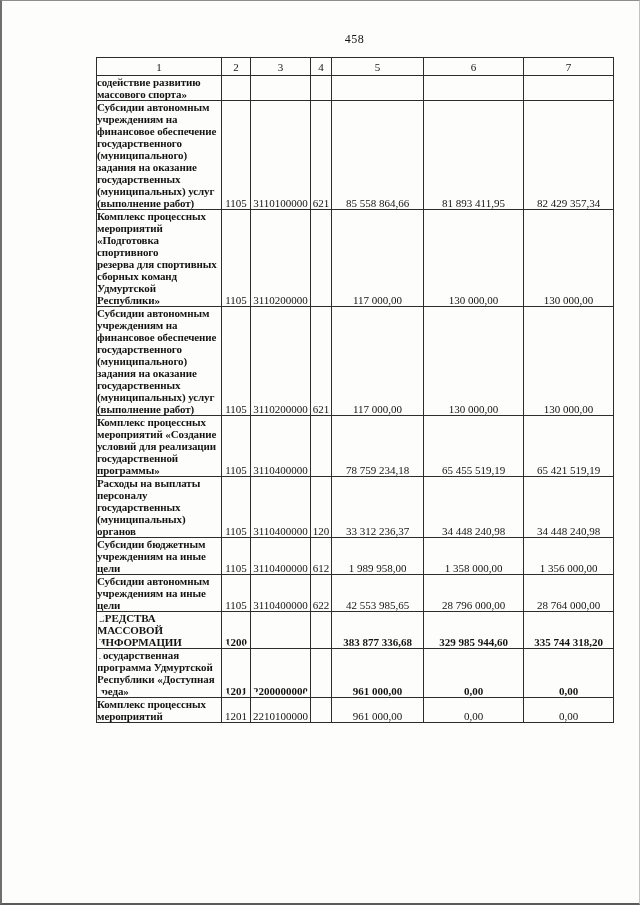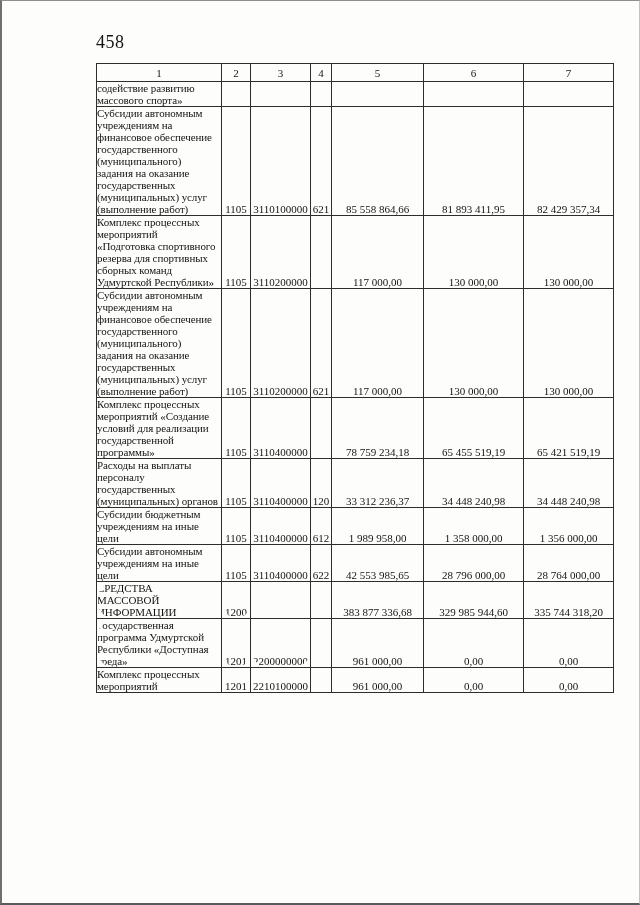--- a/index.html
+++ b/index.html
@@ -16,21 +16,22 @@
     border-top: 1px solid #8e8e8e;
     border-right: 1px solid #c2c2c2;
     border-left: 2px solid #6f6f6f;
     border-bottom: 2px solid #5a5a5a;
     overflow: hidden;
     color: #141414;
   }
   .page-number {
     width: 517px;
     margin: 31px 0 0 94px;
-    font-size: 18px;
+    text-align: center;
+    font-size: 12px;
     letter-spacing: 0.5px;
   }
   table.budget {
     margin: 10px 0 0 94px;
     border-collapse: collapse;
     table-layout: fixed;
     width: 517px;
     font-size: 11px;
     line-height: 12px;
   }
@@ -45,33 +46,34 @@
     text-align: center;
     vertical-align: middle;
     font-size: 11px;
   }
   td.c1 {
     text-align: left;
     vertical-align: top;
     padding: 1px 2px 1px 3px;
     white-space: pre-line;
     letter-spacing: -0.1px;
+    font-weight: bold;
   }
   td.code {
     text-align: center;
     vertical-align: bottom;
     padding: 0 0 1px 0;
   }
   td.num {
     text-align: center;
     vertical-align: bottom;
     padding: 0 2px 1px 0;
   }
   tr.bold td {
-    font-weight: normal;
+    font-weight: bold;
     border-radius: 16px;
   }
 </style>
 </head>
 <body>
 
 <div class="page">
 
   <div class="page-number">458</div>
 

